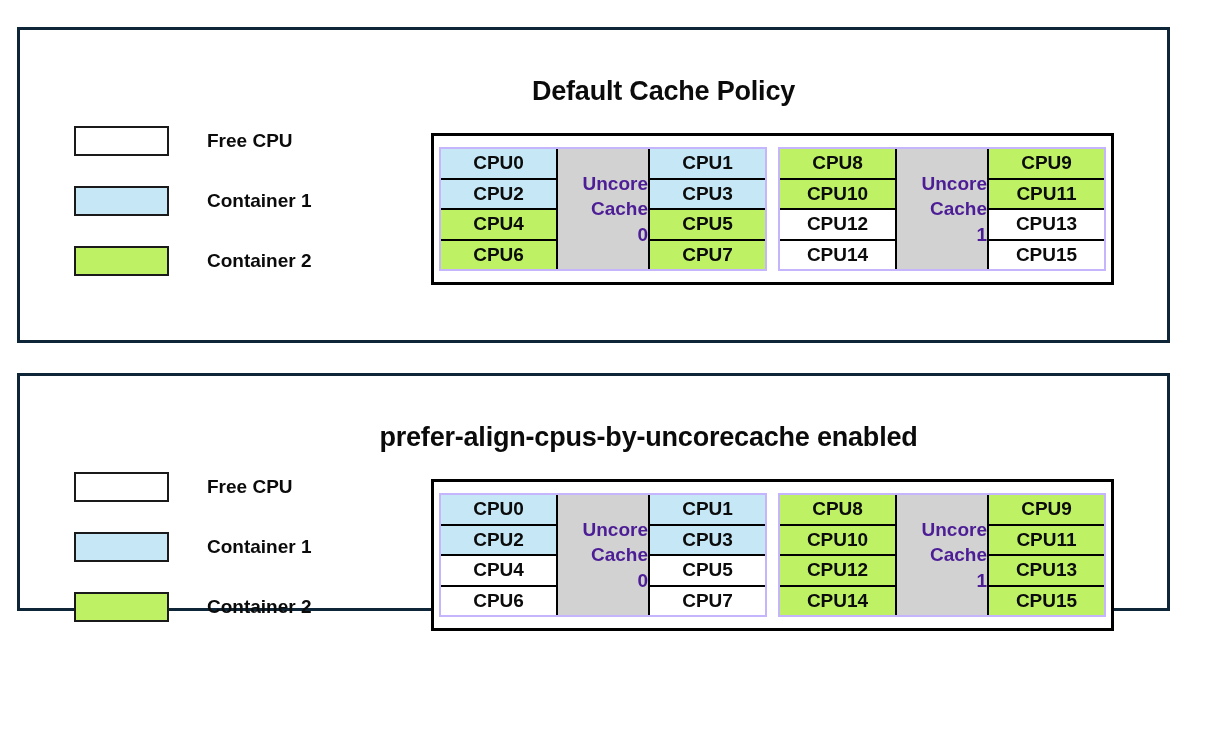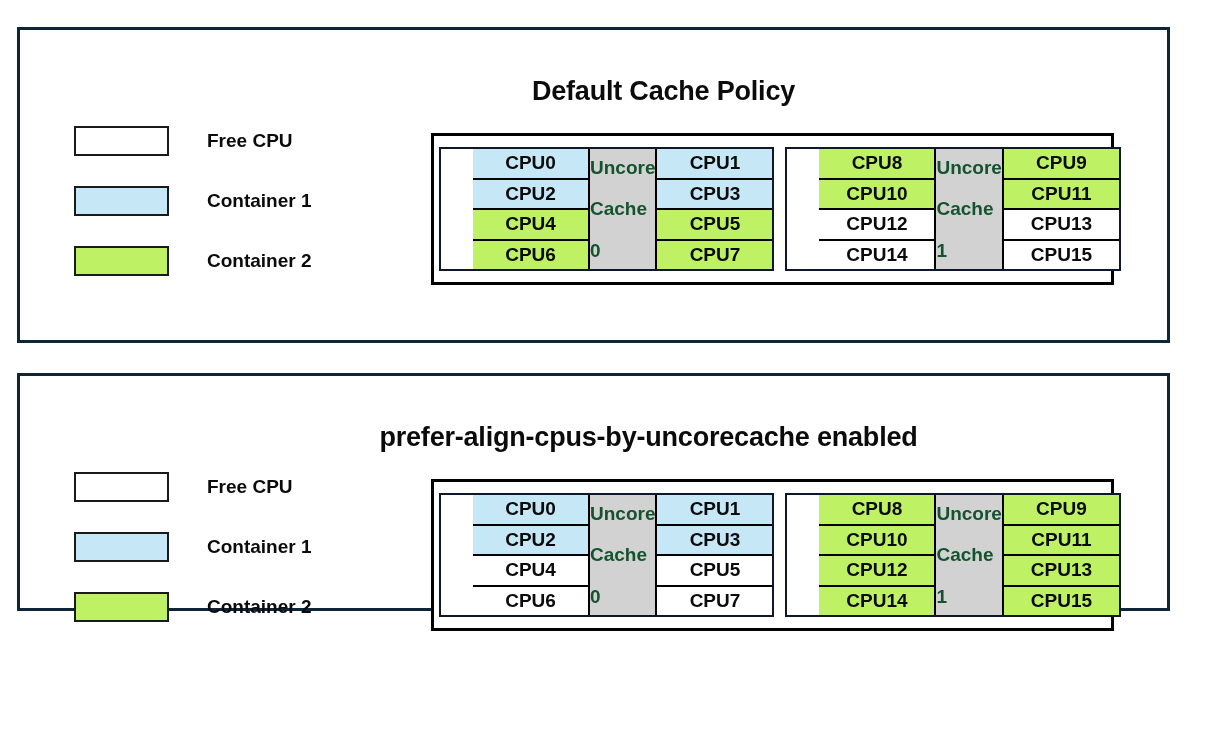--- a/index.html
+++ b/index.html
@@ -86,46 +86,44 @@
     box-sizing: border-box;
     background: #ffffff;
     display: flex;
     align-items: center;
     padding: 0 5px;
     gap: 11px;
   }
   .socket {
     flex: 1 1 0;
     height: 124px;
-    border: 2px solid #0f172a;
-    box-sizing: border-box;
-    display: flex;
-    background: #ffffff;
-    padding-left: 32px;
+    border: 2px solid #c4b5fd;
+    box-sizing: border-box;
+    display: flex;
+    background: #ffffff;
   }
   .cpu-col {
     flex: 0 0 115px;
     display: flex;
     flex-direction: column;
   }
   .cache-col {
     flex: 1 1 auto;
     background: #d2d2d2;
     border-left: 2px solid #000000;
     border-right: 2px solid #000000;
     display: flex;
     flex-direction: column;
-    align-items: flex-start;
+    align-items: flex-end;
     justify-content: center;
     font-size: 19px;
     font-weight: bold;
-    color: #14532d;
+    color: #4c1d95;
     line-height: 1.32;
     text-align: center;
-    gap: 16px;
   }
   .cpu-cell {
     flex: 1 1 0;
     border-bottom: 2px solid #000000;
     display: flex;
     align-items: center;
     justify-content: center;
     font-size: 19px;
     font-weight: bold;
     color: #0b0b0b;

